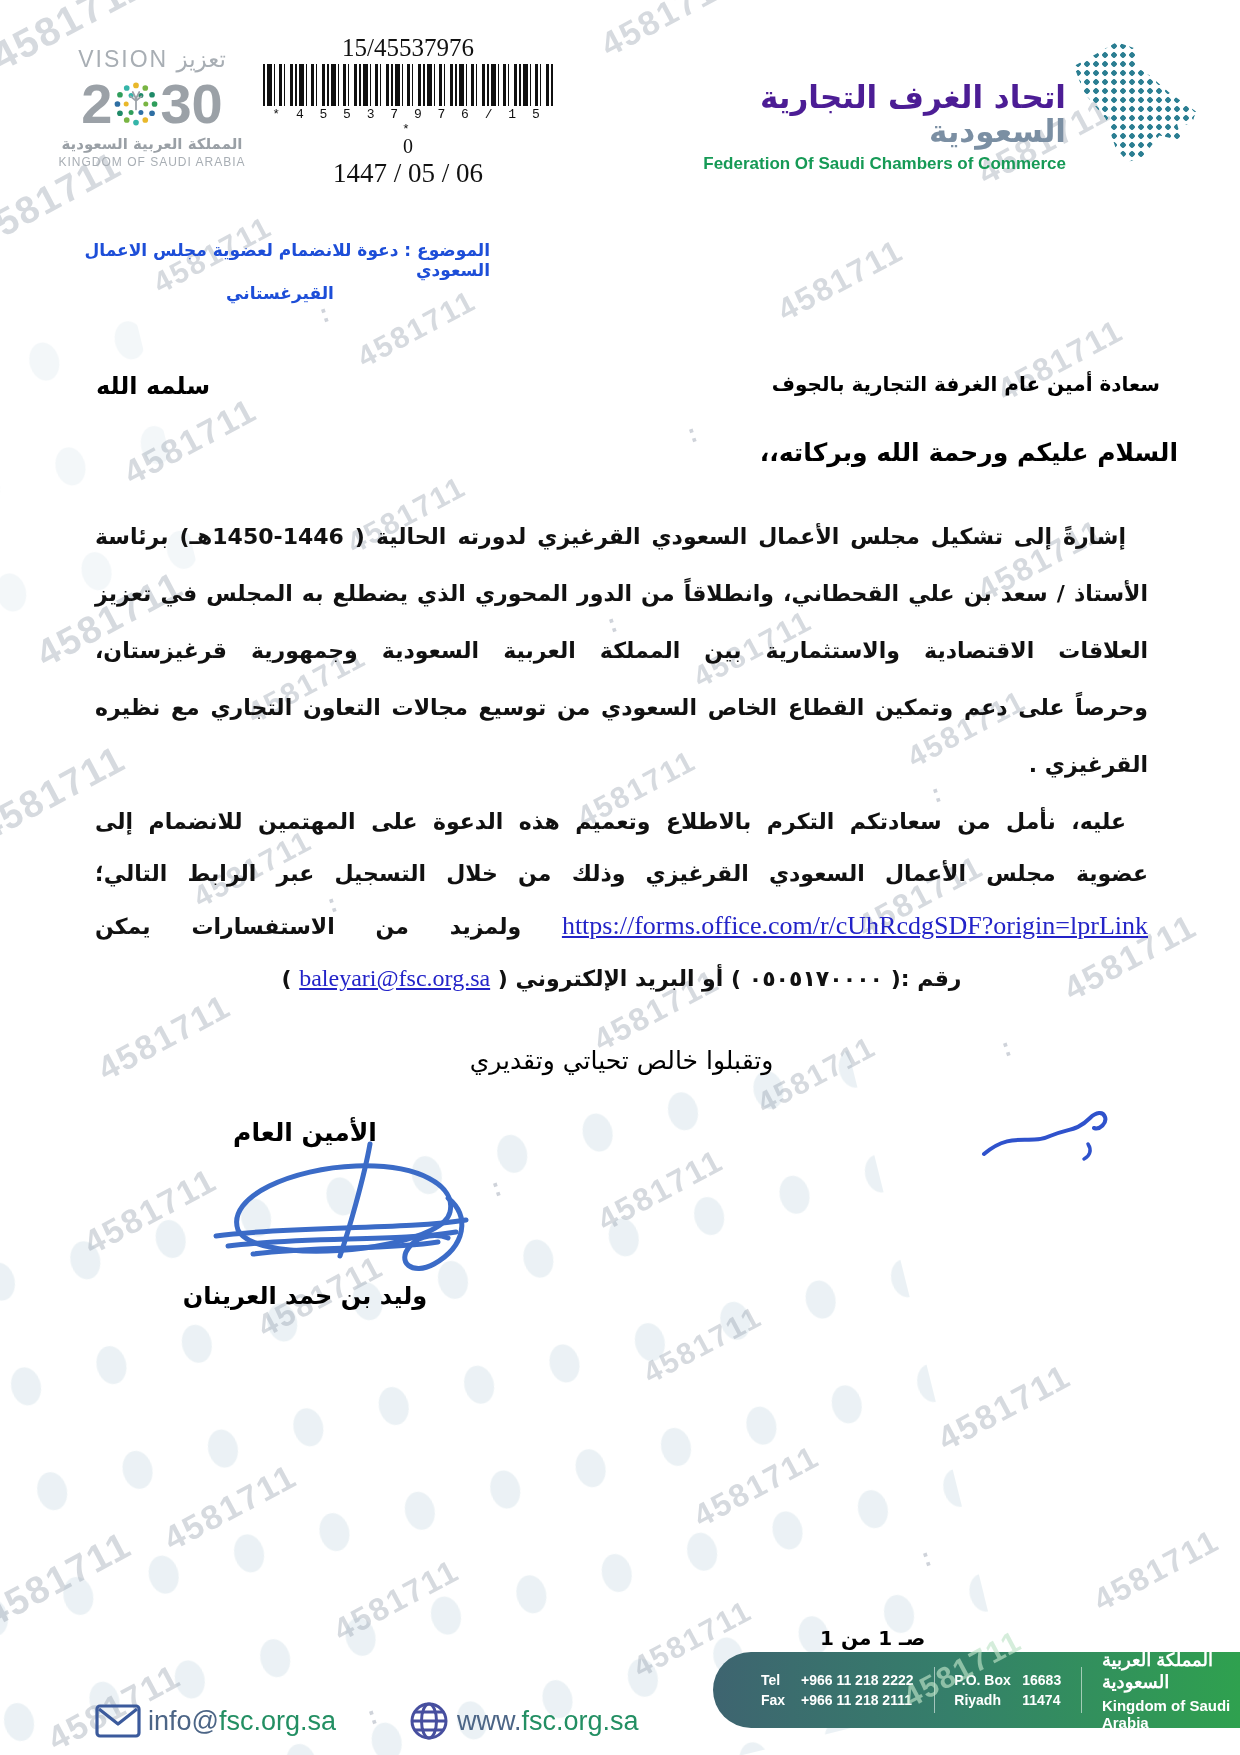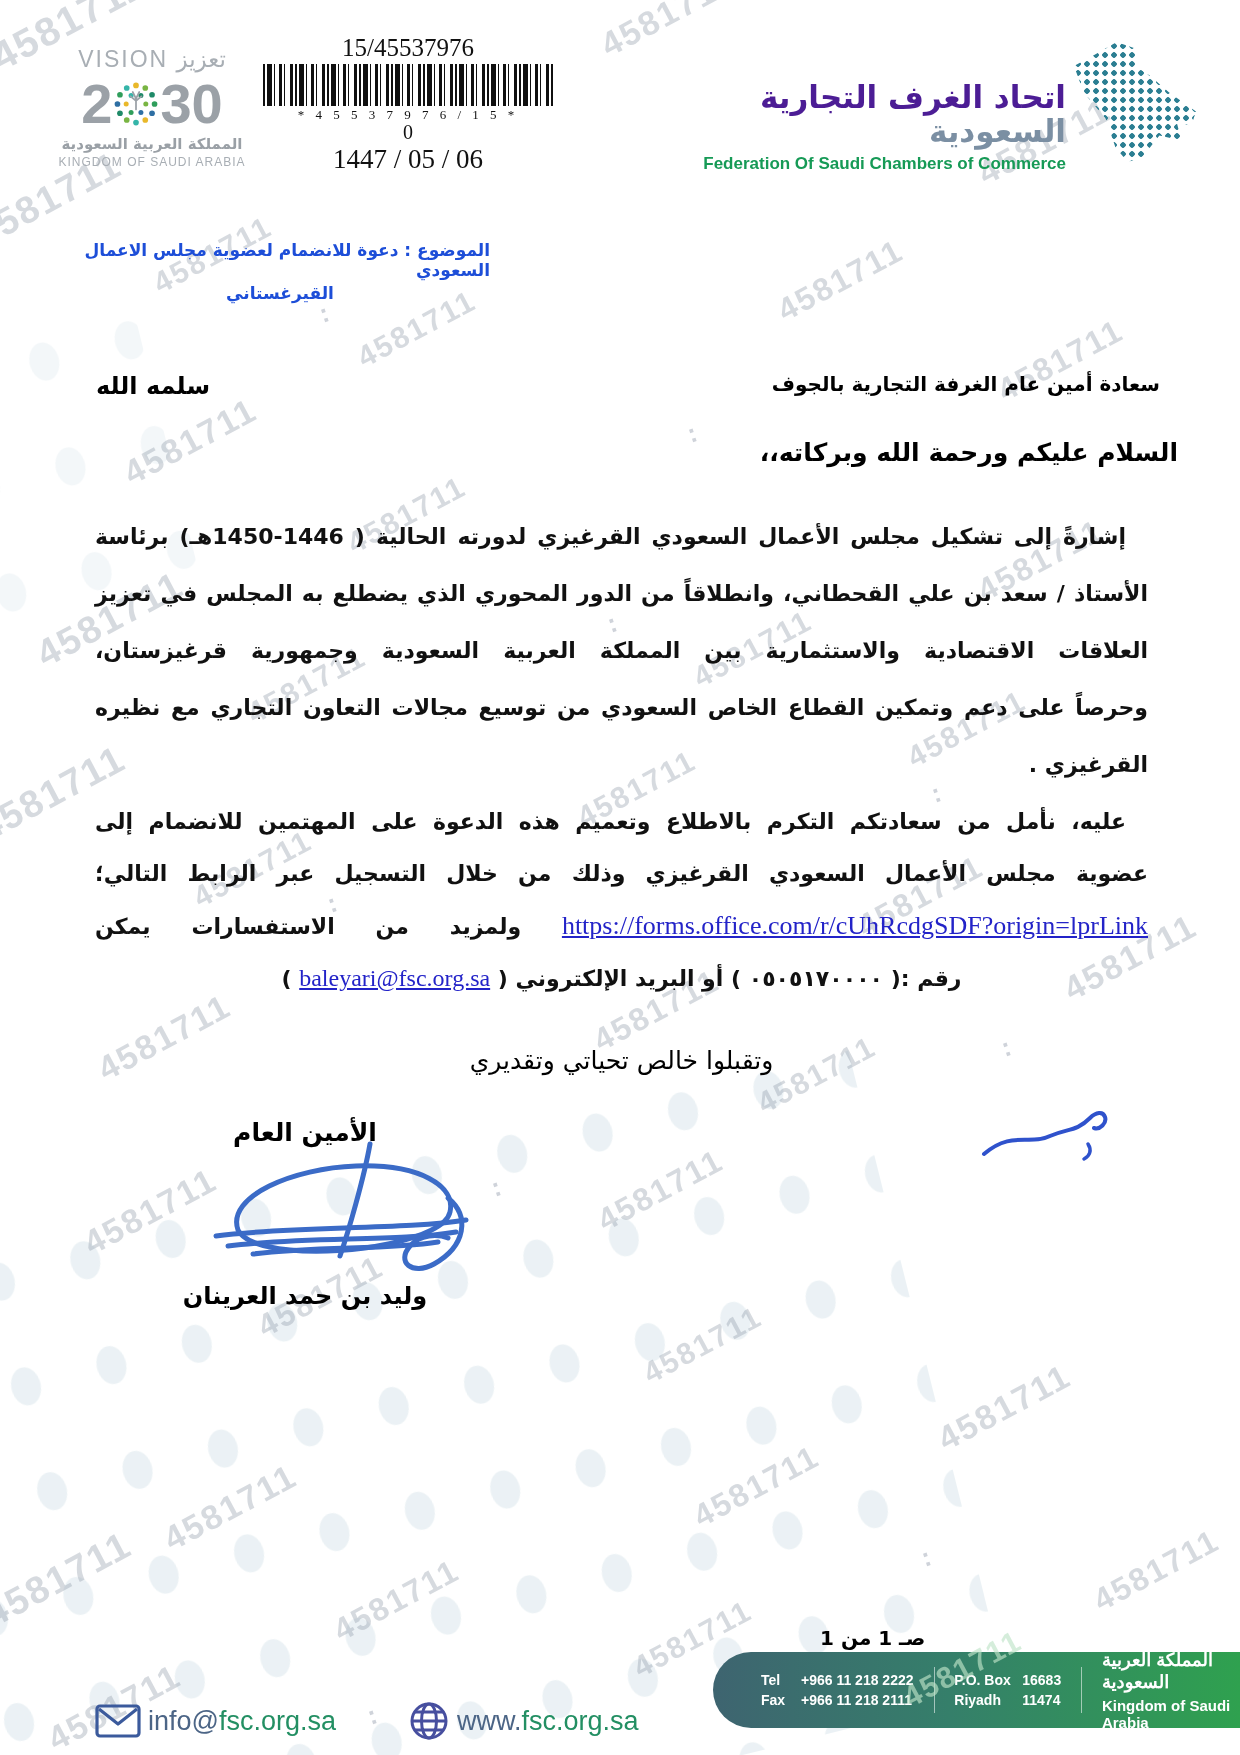--- a/index.html
+++ b/index.html
@@ -31,21 +31,21 @@
   .vision .row1 { font-family:"Liberation Sans",sans-serif; color:#a8aeb4; font-size:23px; letter-spacing:2px; font-weight:400; }
   .vision .row2 { display:flex; align-items:center; justify-content:center; margin-top:2px; }
   .vision .big { font-family:"Liberation Sans",sans-serif; color:#9ba1a7; font-size:56px; font-weight:700; line-height:58px; }
   .vision .row3 { color:#9aa0a6; font-size:15px; font-weight:700; margin-top:2px; }
   .vision .row4 { font-family:"Liberation Sans",sans-serif; color:#a8aeb4; font-size:12px; letter-spacing:1px; margin-top:2px; }
   .bc-col { position:absolute; left:262px; top:34px; width:292px; text-align:center; z-index:2;
             font-family:"Liberation Serif", serif; color:#111; }
   .bc-num { font-size:25px; }
   .bc-bars { width:290px; height:42px; margin:2px auto 0;
     background:repeating-linear-gradient(90deg,#101010 0 2px,#fff 2px 4px,#101010 4px 9px,#fff 9px 11px,#101010 11px 12px,#fff 12px 16px,#101010 16px 19px,#fff 19px 21px,#101010 21px 22px,#fff 22px 27px,#101010 27px 30px,#fff 30px 32px); }
-  .bc-txt { font-family:Liberation Serif, serif; font-size:13px; letter-spacing:4px; margin-top:1px; }
+  .bc-txt { font-family:Liberation Mono, monospace; font-size:13px; letter-spacing:4px; margin-top:1px; }
   .bc-zero { font-size:20px; line-height:18px; }
   .bc-date { font-size:27px; margin-top:3px; }
   .fsc { position:absolute; left:618px; top:80px; width:448px; text-align:right; z-index:2; direction:rtl; }
   .fsc .ar { font-size:31px; font-weight:700; line-height:34px; }
   .fsc .ar .g { color:#4c1d95;margin-top:26px; } .fsc .ar .b { color:#7b8fa3; }
   .fsc .en { direction:ltr; font-family:"Liberation Sans",sans-serif; font-size:17px; font-weight:700; color:#169a56; margin-top:6px; }
   .fsc-map { position:absolute; left:1074px; top:42px; width:122px; height:120px; z-index:2;
     background-image:radial-gradient(circle at 4px 4px, #2b7e92 2.5px, transparent 3px);
     background-size:9px 9px;
     clip-path:polygon(35% 0,52% 6%,50% 20%,62% 28%,78% 42%,100% 58%,96% 70%,84% 66%,88% 82%,70% 78%,56% 96%,44% 100%,34% 88%,26% 64%,8% 42%,0 20%,18% 10%); }

